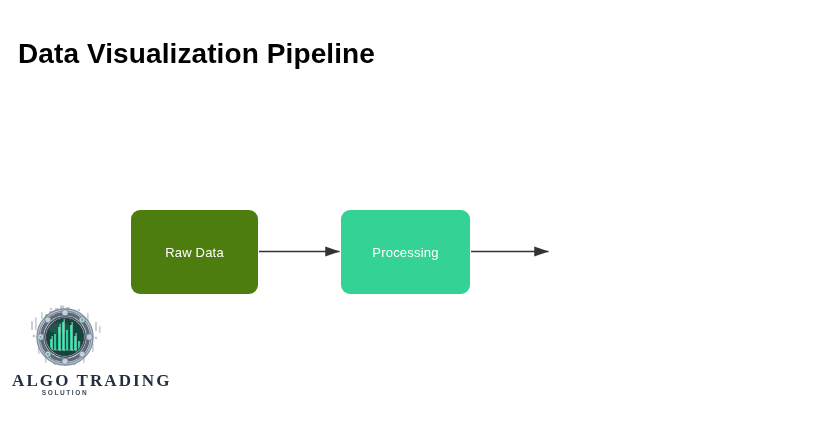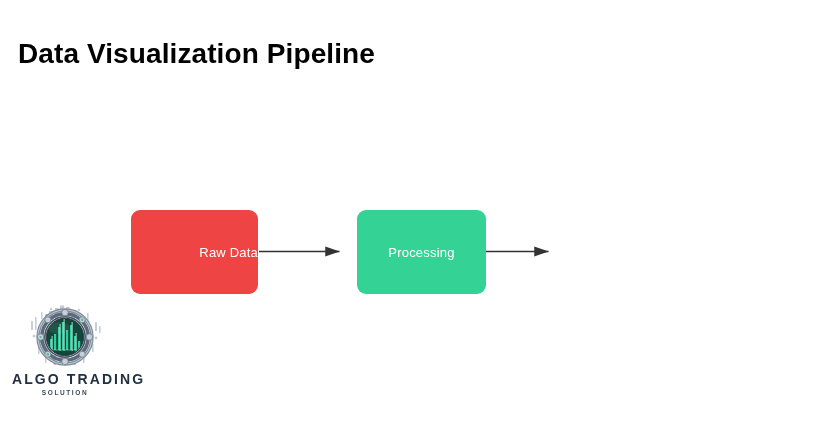--- a/index.html
+++ b/index.html
@@ -67,21 +67,20 @@
     top: 210px;
     width: 127px;
     height: 84px;
   }
 
   #node-processing {
     left: 341px;
     top: 210px;
     width: 129px;
     height: 84px;
-    margin-left: 16px;
   }
 
   #node-visualization {
     left: 550px;
     top: 210px;
     width: 125px;
     height: 84px;
   }
 
   .edge-svg {
@@ -109,25 +108,26 @@
     width: 80px;
     height: 68px;
   }
 
   #logo-wordmark {
     position: absolute;
     left: 0;
     top: 68px;
     width: 106px;
     text-align: center;
-    font-size: 14px;
+    font-size: 17px;
     font-weight: bold;
     letter-spacing: 2.1px;
     color: #223041;
     white-space: nowrap;
+    font-family: Liberation Serif, serif;
   }
 
   #logo-tagline {
     position: absolute;
     left: 0;
     top: 86px;
     width: 106px;
     text-align: center;
     font-size: 6.5px;
     font-weight: bold;
@@ -148,21 +148,21 @@
     <svg class="edge-svg" viewBox="0 0 829 442" xmlns="http://www.w3.org/2000/svg">
       <defs>
         <marker id="arrow-head" markerWidth="9" markerHeight="9" refX="8.4" refY="3.1" orient="auto" markerUnits="strokeWidth">
           <path d="M0,0.2 L8.6,3.1 L0,6.0 z" fill="#333333"></path>
         </marker>
       </defs>
       <line x1="259" y1="251.5" x2="339.5" y2="251.5" stroke="#333333" stroke-width="1.7" marker-end="url(#arrow-head)"></line>
       <line x1="471" y1="251.5" x2="548.5" y2="251.5" stroke="#333333" stroke-width="1.7" marker-end="url(#arrow-head)"></line>
     </svg>
 
-    <div class="node" id="node-raw-data" style="background:#ef4444;justify-content:flex-end;">
+    <div class="node" id="node-raw-data" style="background:#4d7c0f;">
       <span class="node-label">Raw Data</span>
     </div>
 
     <div class="node" id="node-processing" style="background:#35d295;">
       <span class="node-label">Processing</span>
     </div>
 
 
   </div>
 

